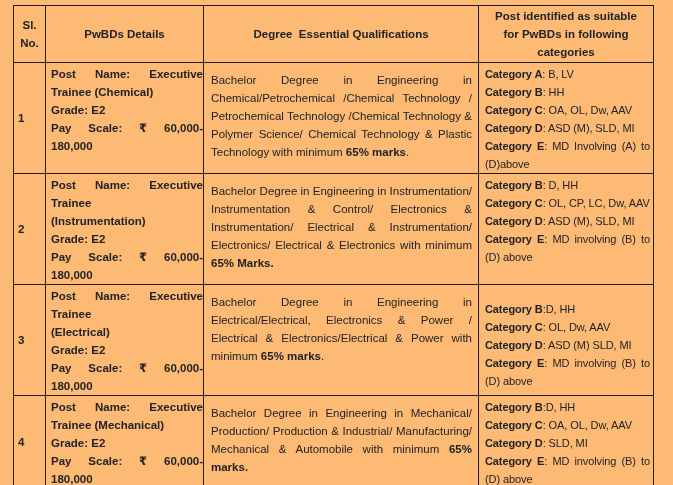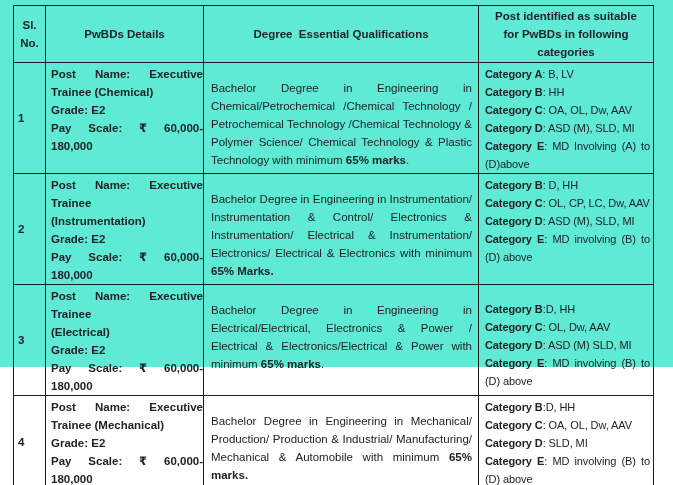--- a/index.html
+++ b/index.html
@@ -8,22 +8,22 @@
     background: #ffffff;
     width: 673px;
     height: 485px;
     overflow: hidden;
     font-family: "Liberation Sans", "DejaVu Sans", sans-serif;
     color: #222228;
   }
   .page {
     position: relative;
     width: 673px;
-    height: 367px;
-    background: #5eead4;
+    height: 485px;
+    background: #fdba74;
   }
   table.posts {
     position: absolute;
     left: 13px;
     top: 5px;
     width: 640px;
     border-collapse: collapse;
     table-layout: fixed;
   }
   col.c1 { width: 32px; }
@@ -62,21 +62,21 @@
     vertical-align: top;
     font-weight: bold;
     padding: 2px 0 0 5px;
   }
   .post {
     white-space: pre-line;
     text-align: justify;
   }
   td.c-qual {
     vertical-align: top;
-    padding: 16px 6px 0 7px;
+    padding: 8px 6px 0 7px;
   }
   .qual { text-align: justify; }
   .qual b { font-weight: bold; }
 
   td.c-cat {
     vertical-align: top;
     padding: 2px 3px 0 6px;
     font-size: 11px;
     letter-spacing: -0.1px;
   }

